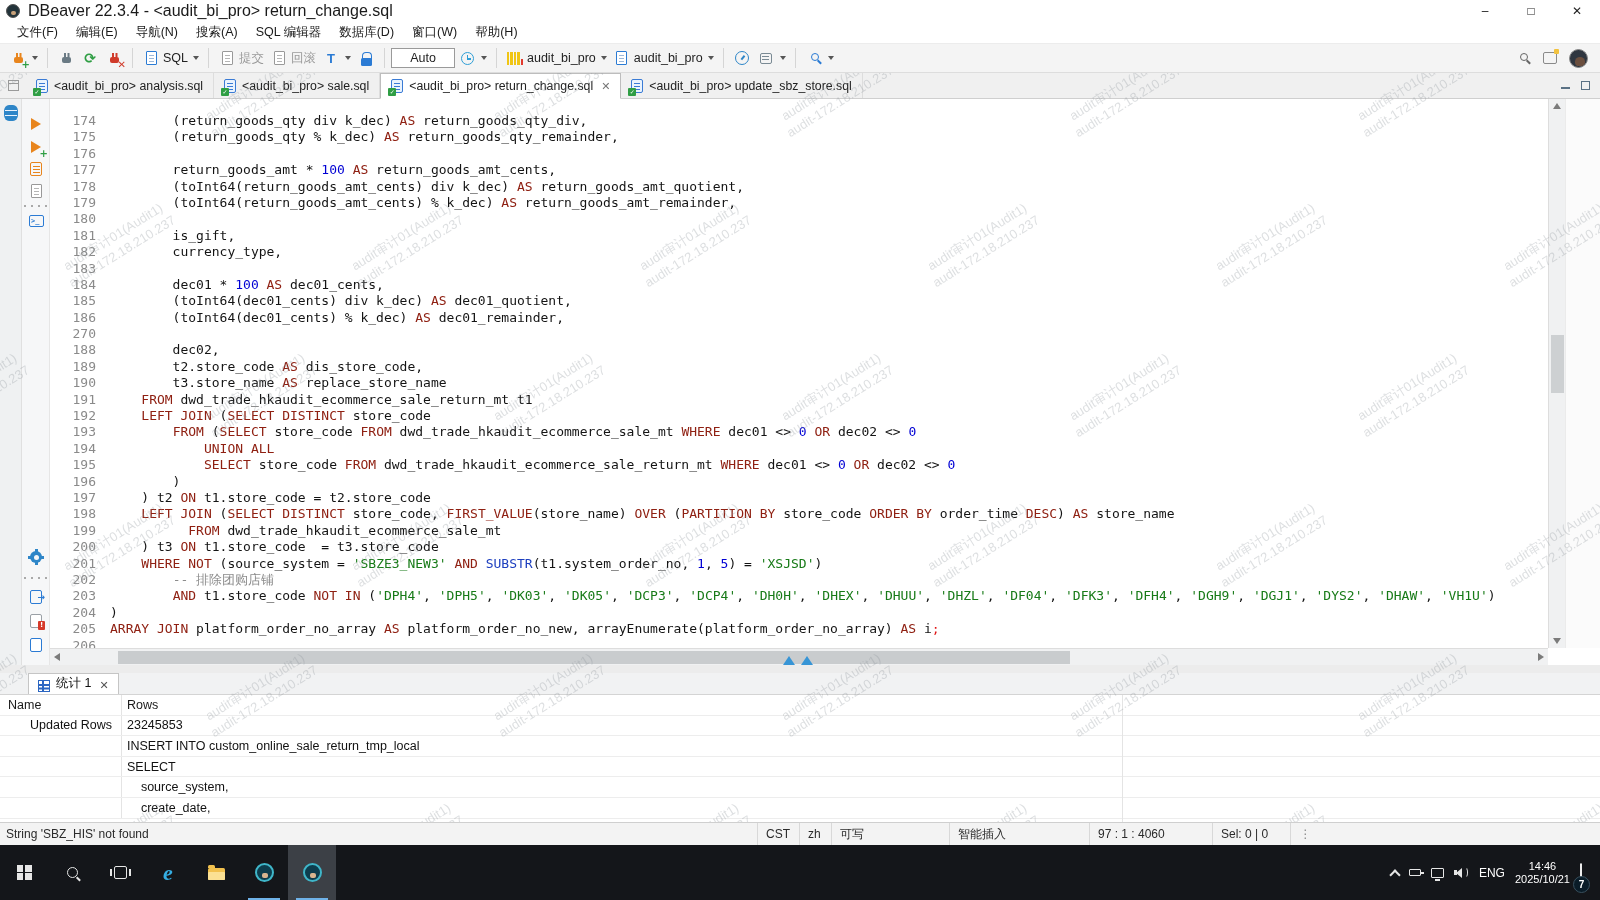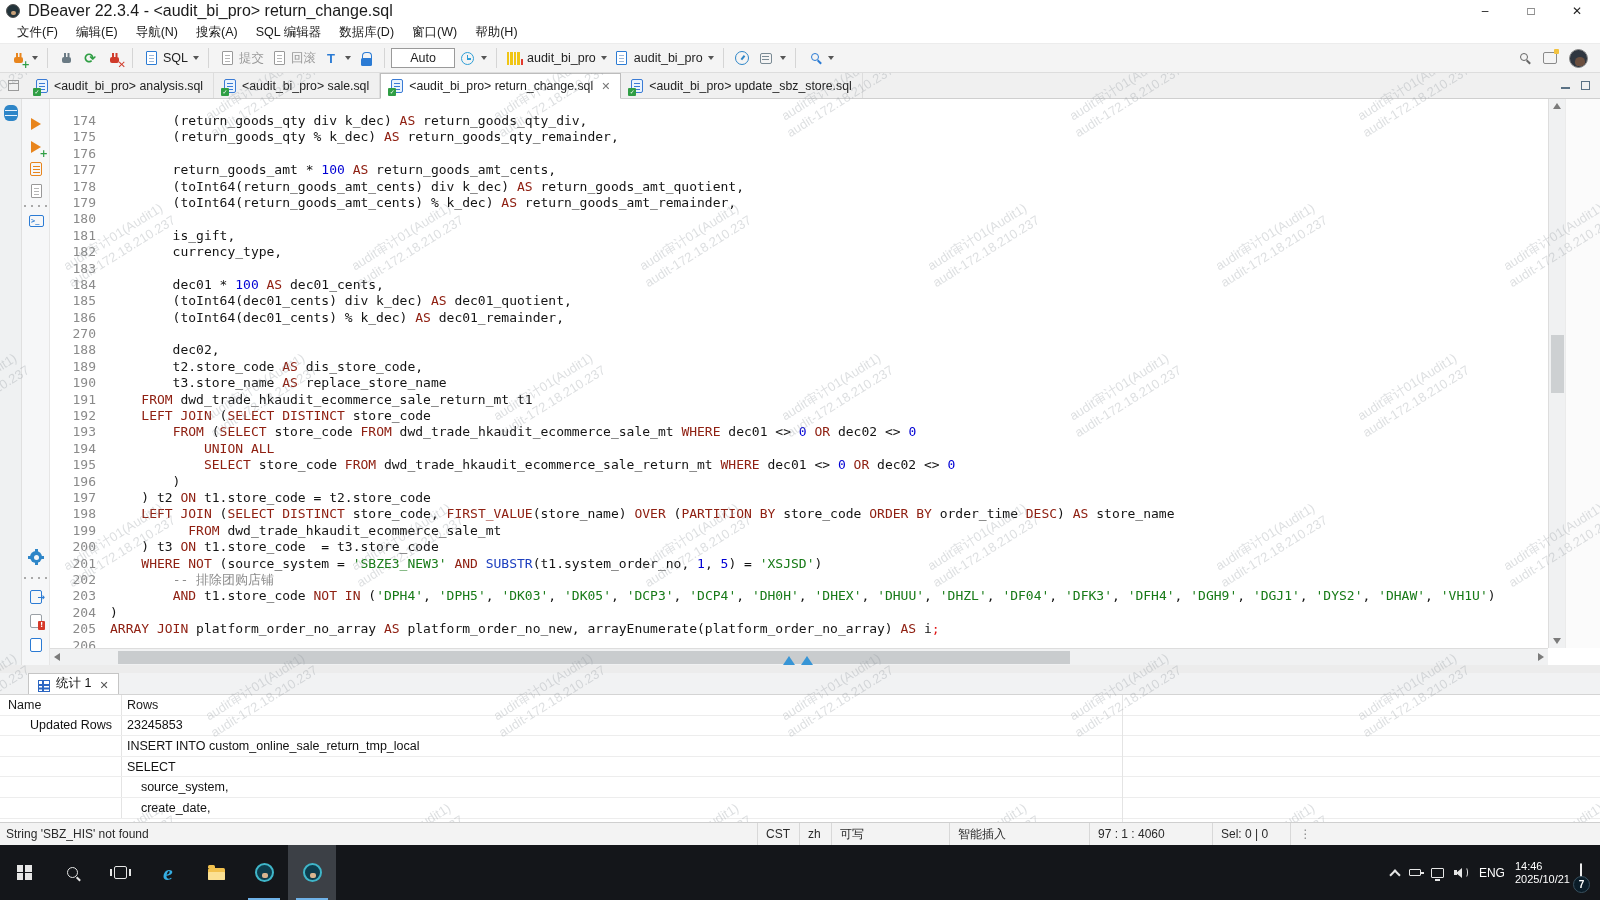--- a/index.html
+++ b/index.html
@@ -187,21 +187,21 @@
 .tb-chev{width:8px;height:8px;border-left:2px solid #e6e6e6;border-top:2px solid #e6e6e6;transform:rotate(45deg);margin-top:4px}
 .tb-usb{width:12px;height:7px;border:1.5px solid #e6e6e6;border-radius:1px;position:relative}
 .tb-usb::after{content:"";position:absolute;right:-4px;top:1.5px;width:3px;height:2px;background:#e6e6e6}
 .tb-mon{width:13px;height:10px;border:1.5px solid #e6e6e6;border-radius:1px;position:relative}
 .tb-mon::after{content:"";position:absolute;left:3px;bottom:-4px;width:5px;height:1.7px;background:#e6e6e6}
 .tb-spk{position:relative;width:15px;height:12px}
 .tb-spk::before{content:"";position:absolute;left:0;top:3.5px;width:3px;height:5px;background:#e6e6e6}
 .tb-spk::after{content:"";position:absolute;left:2px;top:1px;border-top:5px solid transparent;border-bottom:5px solid transparent;border-right:6px solid #e6e6e6}
 .spk-wave{position:absolute;right:1px;top:0;width:6px;height:11px;border:1.6px solid transparent;border-right-color:#e6e6e6;border-radius:50%}
 .tb-lang{color:#fff;font-size:12px}
-.tb-clock{color:#fff;font-size:11px;line-height:13px;text-align:left}
+.tb-clock{color:#fff;font-size:11px;line-height:13px;text-align:center}
 .tb-notif{width:13px;height:13px;border:1.6px solid #ececec;border-radius:2px;position:relative}
 .tb-notif::before{content:"";position:absolute;left:2px;top:3px;right:2px;height:1.3px;background:#ececec;box-shadow:0 3px 0 #ececec}
 .notif-wrap{position:relative;margin-right:6px}
 .tb-badge{position:absolute;right:-8px;bottom:-11px;width:17px;height:17px;border-radius:50%;background:#0a1c28;border:1px solid #39505e;color:#fff;font:bold 10px/15px "Liberation Sans",sans-serif;text-align:center}
 </style>
 </head>
 <body>
 
 <div class="screen">
   <div class="app">

